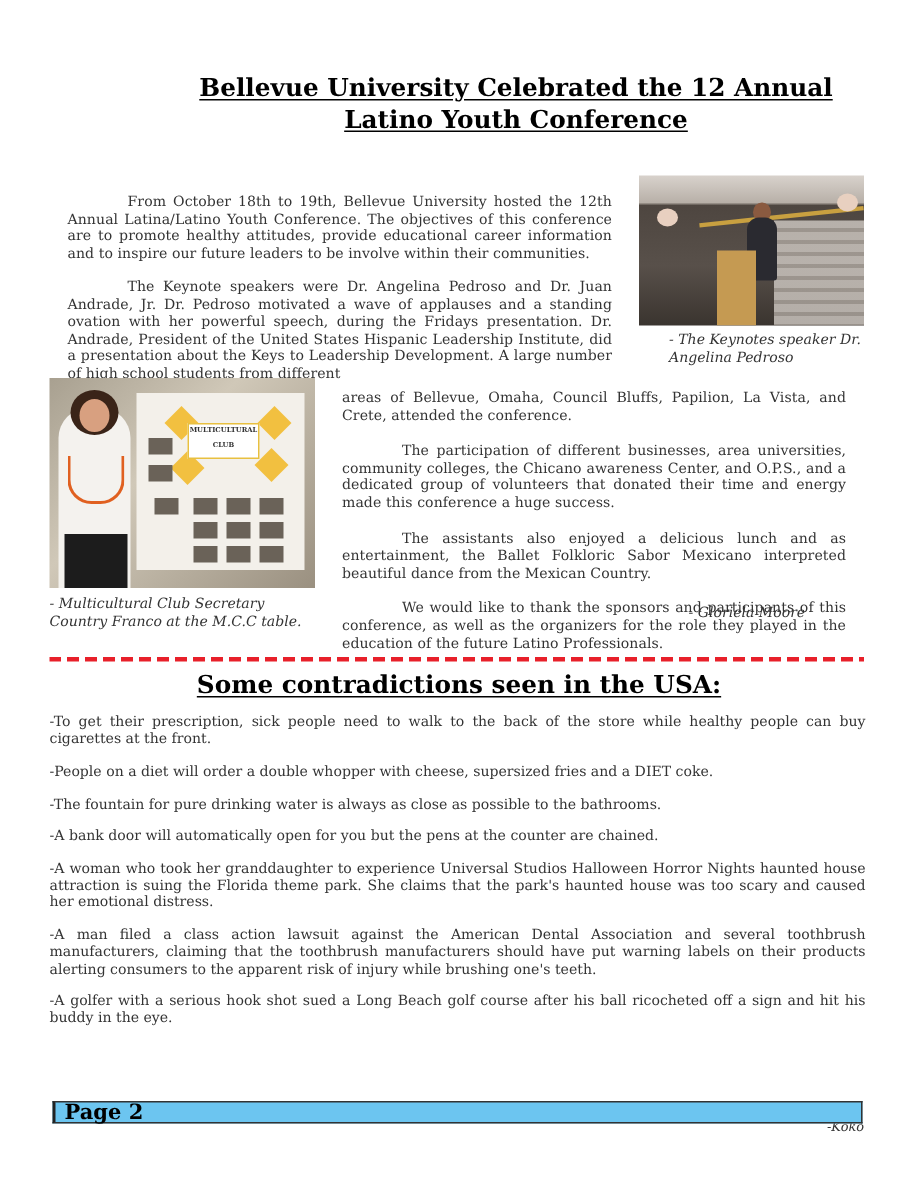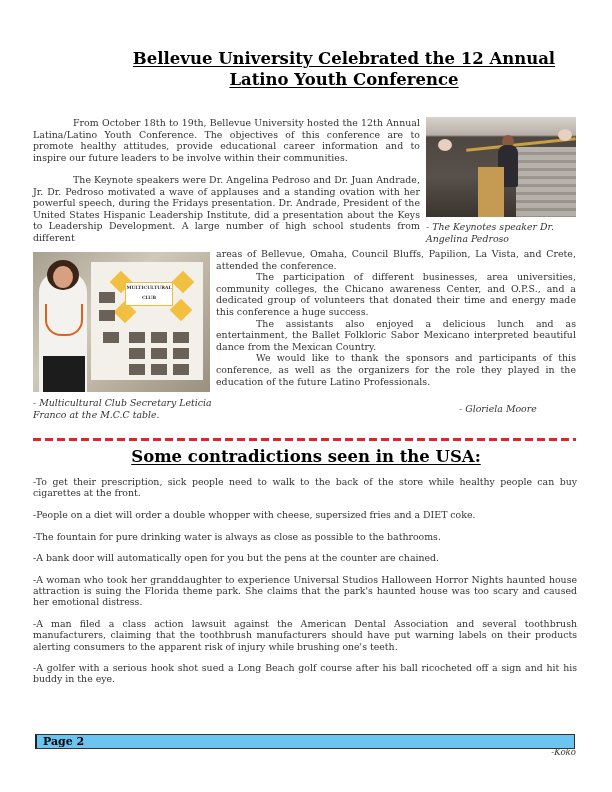--- a/index.html
+++ b/index.html
@@ -6,21 +6,21 @@
     body { width: 612px; height: 792px; position: relative; overflow: hidden;
            font-family: "DejaVu Serif", "Liberation Serif", serif; color: #222; }
 
     .title { position: absolute; left: 0; top: 48px; width: 612px; text-align: center;
              font-family: "DejaVu Serif", serif; font-weight: bold; font-size: 16.5px;
              line-height: 21px; color: #000; padding-left: 38px; }
     .title span { text-decoration: underline; text-underline-offset: 2px; }
 
     .body-text { position: absolute; font-size: 9.4px; line-height: 11.6px; color: #333;
                  text-align: justify; letter-spacing: 0.05px; }
-    .body-text p { margin: 0; }
+    .body-text p { margin: 12px; }
     .indent { text-indent: 40px; }
 
     #para-block-1 { left: 33px; top: 117px; width: 387px; }
     #para-block-2 { left: 33px; top: 174px; width: 387px; }
     #para-block-3 { left: 216px; top: 248px; width: 360px; }
 
     .photo { position: absolute; overflow: hidden; }
     #photo-keynote { left: 426px; top: 117px; width: 150px; height: 100px;
       background: linear-gradient(180deg, #d8d2cc 0%, #b8b0a8 18%, #4e4640 20%, #58504a 60%, #3a342f 100%); }
     #photo-keynote .podium { position: absolute; left: 52px; top: 50px; width: 26px; height: 50px; background: #c59a52; }
@@ -38,38 +38,38 @@
       border: 1px solid #e8c040; font-size: 4.5px; line-height: 10px; text-align: center; font-weight: bold; color: #333; }
     #photo-mcc .arrow { position: absolute; width: 16px; height: 16px; background: #f2c040; transform: rotate(45deg); }
     #photo-mcc .pic { position: absolute; width: 16px; height: 11px; background: #6a6258; }
     #photo-mcc .person { position: absolute; left: 6px; top: 20px; width: 48px; height: 120px; background: #f4f2ee; border-radius: 20px 20px 0 0; }
     #photo-mcc .hair { position: absolute; left: 14px; top: 8px; width: 32px; height: 30px; background: #3a2418; border-radius: 50%; }
     #photo-mcc .face { position: absolute; left: 20px; top: 14px; width: 20px; height: 22px; background: #d8a080; border-radius: 50%; }
     #photo-mcc .bib { position: absolute; left: 12px; top: 52px; width: 34px; height: 30px; border: 2px solid #e06020; border-top: none; border-radius: 0 0 16px 16px; }
     #photo-mcc .skirt { position: absolute; left: 10px; top: 104px; width: 42px; height: 36px; background: #1c1c1c; }
 
     .caption { position: absolute; font-style: italic; font-size: 9.4px; line-height: 11.6px; color: #333; }
-    #caption-keynote { left: 426px; top: 221px; width: 152px; }
+    #caption-keynote { left: 446px; top: 221px; width: 152px; }
     #caption-mcc { left: 33px; top: 397px; width: 180px; }
     #byline-1 { position: absolute; left: 459px; top: 403px; font-style: italic; font-size: 9.4px; color: #333; }
 
     .dash-rule { position: absolute; left: 33px; top: 438px; width: 543px; height: 3px;
       background: repeating-linear-gradient(90deg, #e8202a 0 8px, transparent 8px 12px); }
 
     .section-title { position: absolute; left: 0; top: 447px; width: 612px; text-align: center;
       font-weight: bold; font-size: 16.5px; color: #000; }
     .section-title span { text-decoration: underline; text-underline-offset: 2px; }
 
     #contradictions { position: absolute; left: 33px; top: 476px; width: 544px; font-size: 9.4px; line-height: 11.2px; color: #333; text-align: justify; }
     #contradictions p { margin: 0 0 10.5px 0; }
     #byline-2 { position: absolute; right: 36px; top: 715px; font-style: italic; font-size: 8.6px; color: #333; margin-top: 32px; }
 
     .footer-bar { position: absolute; left: 35px; top: 734px; width: 540px; height: 15px;
       background: #6cc5f0; border: 1px solid #333; border-left: 2px solid #222; box-sizing: border-box; }
-    .footer-bar span { position: absolute; left: 6px; top: 0px; font-weight: bold; font-size: 11px; line-height: 14px; color: #000; }
+    .footer-bar span { position: absolute; left: 6px; top: 0px; font-weight: bold; font-size: 14px; line-height: 14px; color: #000; }
   </style>
 </head>
 <body>
 
 <div class="title">
   <span>Bellevue University Celebrated the 12 Annual</span><br>
   <span>Latino Youth Conference</span>
 </div>
 
 <div id="para-block-1" class="body-text">
@@ -109,21 +109,21 @@
   <div class="pic" style="left:140px;top:96px;"></div>
   <div class="pic" style="left:96px;top:112px;"></div>
   <div class="pic" style="left:118px;top:112px;"></div>
   <div class="pic" style="left:140px;top:112px;"></div>
   <div class="person"></div>
   <div class="hair"></div>
   <div class="face"></div>
   <div class="bib"></div>
   <div class="skirt"></div>
 </div>
-<div id="caption-mcc" class="caption">- Multicultural Club Secretary Leticia Franco at the M.C.C table.</div>
+<div id="caption-mcc" class="caption">- Multicultural Club Secretary Country Franco at the M.C.C table.</div>
 
 <div id="para-block-3" class="body-text">
   <p>areas of Bellevue, Omaha, Council Bluffs, Papilion, La Vista, and Crete, attended the  conference.</p>
   <p class="indent">The participation of different businesses, area universities, community colleges, the Chicano awareness Center, and O.P.S., and a dedicated group of volunteers that donated their time and energy made this conference a huge success.</p>
   <p class="indent">The assistants also enjoyed a delicious lunch and as entertainment, the Ballet Folkloric Sabor Mexicano interpreted beautiful dance from the Mexican Country.</p>
   <p class="indent">We would like to thank the sponsors and participants of this conference, as well as the organizers for the role they played in the education of the future Latino Professionals.</p>
 </div>
 
 <div id="byline-1">- Gloriela Moore</div>
 

